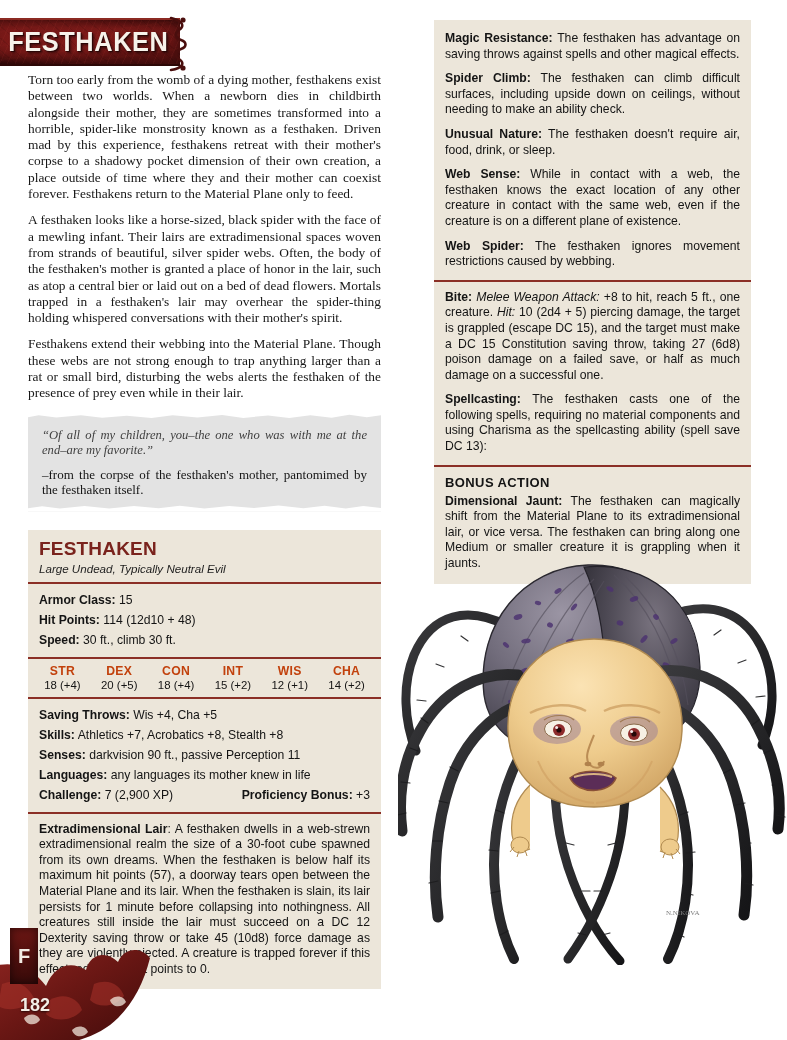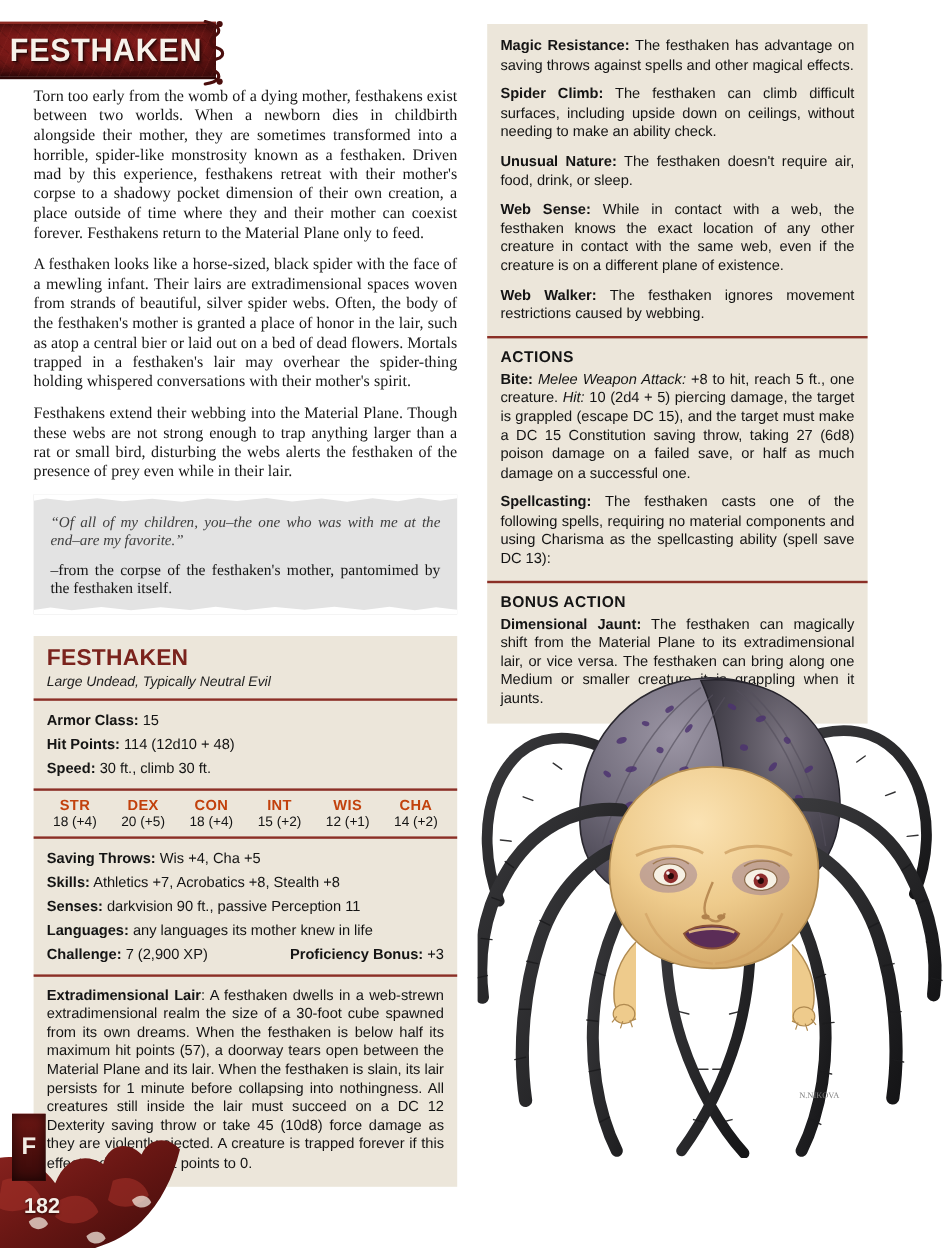--- a/index.html
+++ b/index.html
@@ -79,21 +79,21 @@
 
   
   .col-left {
     position: absolute;
     left: 28px;
     top: 72px;
     width: 353px;
   }
   .col-right {
     position: absolute;
-    left: 406px;
+    left: 434px;
     top: 20px;
     width: 317px;
   }
 
   
   .prose p {
     margin: 0 0 10px 0;
     font-family: "Liberation Serif", serif;
     font-size: 13.4px;
     line-height: 16.3px;
@@ -399,27 +399,26 @@
 
   <div class="col-right">
 
     <div class="statblock" style="margin-top:0;">
 
       <div class="sb-pad" style="padding-top:11px;padding-bottom:10px;">
         <p class="feature"><b>Magic Resistance:</b><span> The festhaken has advantage on saving throws against spells and other magical effects.</span></p>
         <p class="feature"><b>Spider Climb:</b><span> The festhaken can climb difficult surfaces, including upside down on ceilings, without needing to make an ability check.</span></p>
         <p class="feature"><b>Unusual Nature:</b><span> The festhaken doesn't require air, food, drink, or sleep.</span></p>
         <p class="feature"><b>Web Sense:</b><span> While in contact with a web, the festhaken knows the exact location of any other creature in contact with the same web, even if the creature is on a different plane of existence.</span></p>
-        <p class="feature"><b>Web Walker:</b><span> The festhaken ignores movement restrictions caused by webbing.</span></p>
+        <p class="feature"><b>Web Spider:</b><span> The festhaken ignores movement restrictions caused by webbing.</span></p>
       </div>
 
       <div class="sb-rule"></div>
 
       <div class="sb-pad" style="padding-top:8px;padding-bottom:10px;">
-        <div class="section-head">ACTIONS</div>
         <p class="feature"><b>Bite:</b> <i>Melee Weapon Attack:</i><span> +8 to hit, reach 5 ft., one creature. </span><i>Hit:</i><span> 10 (2d4 + 5) piercing damage, the target is grappled (escape DC 15), and the target must make a DC 15 Constitution saving throw, taking 27 (6d8) poison damage on a failed save, or half as much damage on a successful one.</span></p>
         <p class="feature"><b>Spellcasting:</b><span> The festhaken casts one of the following spells, requiring no material components and using Charisma as the spellcasting ability (spell save DC 13):</span></p>
       </div>
 
       <div class="sb-rule"></div>
 
       <div class="sb-pad" style="padding-top:8px;padding-bottom:12px;">
         <div class="section-head">BONUS ACTION</div>
         <p class="feature"><b>Dimensional Jaunt:</b><span> The festhaken can magically shift from the Material Plane to its extradimensional lair, or vice versa. The festhaken can bring along one Medium or smaller creature it is grappling when it jaunts.</span></p>
       </div>

